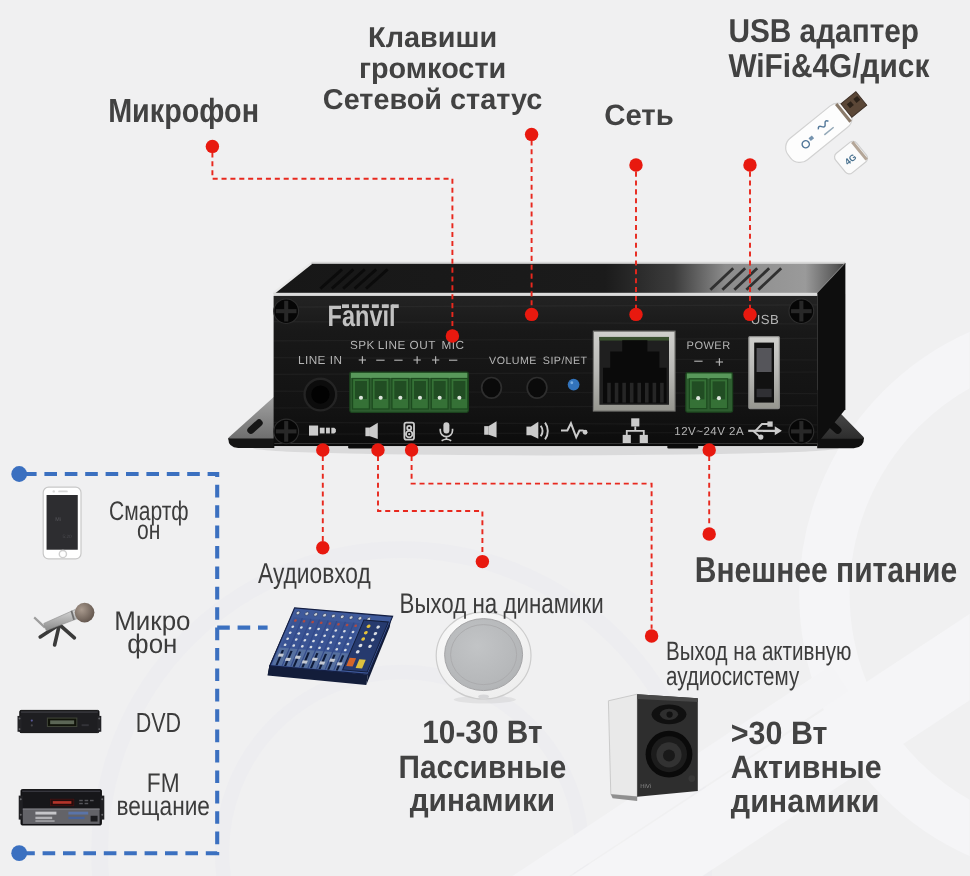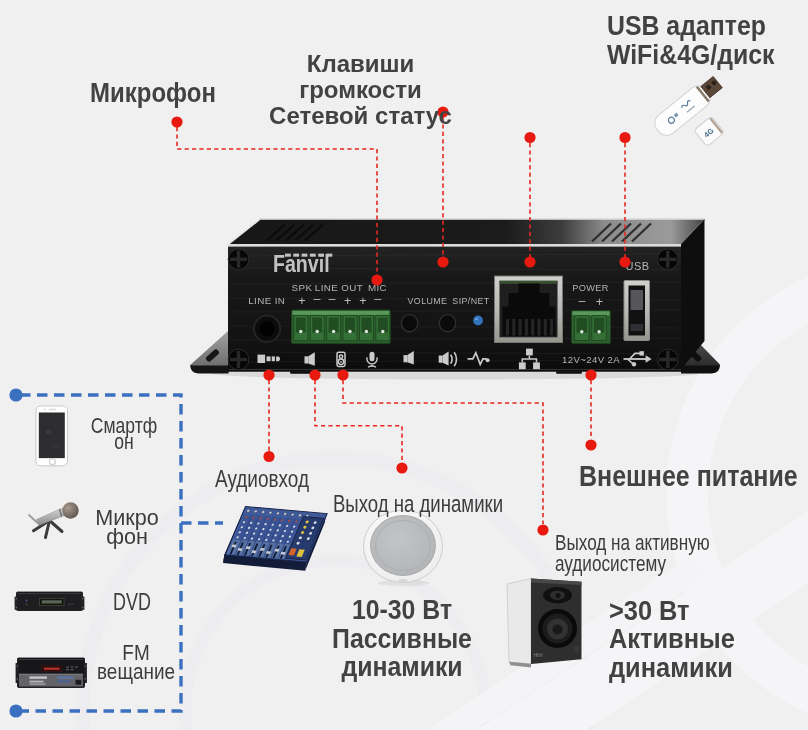--- a/index.html
+++ b/index.html
@@ -549,21 +549,22 @@
   </g>
   <g transform="translate(709,131.5) rotate(-39)">
     <rect x="-11" y="-10.5" width="22.5" height="21" rx="4" fill="#fbfbfb" stroke="#cfcfcf" stroke-width="1"></rect>
     <rect x="8" y="-9.5" width="2.6" height="19" fill="#b4a698"></rect>
     <text x="-6" y="3.5" font-size="7.5" fill="#47708e" font-weight="bold">4G</text>
   </g>
 </g>
 </svg>
 
 <div class="lb ctr" style="left:53px;top:79px;width:200px;font-size:28px;line-height:28px;transform:scaleX(0.856);">Микрофон</div>
-<div class="lb ctr" style="left:260px;top:18.5px;width:201px;font-size:24px;line-height:26px;margin-top:32px;">Клавиши<br>громкости<br>Сетевой статус</div>
+<div class="lb ctr" style="left:260px;top:18.5px;width:201px;font-size:24px;line-height:26px;">Клавиши<br>громкости<br>Сетевой статус</div>
+<div class="lb ctr" style="left:472px;top:84.8px;width:121px;font-size:24.5px;line-height:24.5px;">Сеть</div>
 <div class="lb" style="left:607px;top:10.6px;font-size:27.6px;line-height:29px;transform:scaleX(0.90);transform-origin:left top;">USB адаптер<br>WiFi&amp;4G/диск</div>
 <div class="lb" style="left:579px;top:461.3px;font-size:30px;line-height:30px;transform:scaleX(0.833);transform-origin:left top;">Внешнее питание</div>
 <div class="lr ctr" style="left:182px;top:466.9px;width:160px;font-size:24px;line-height:24px;transform:scaleX(0.79);">Аудиовход</div>
 <div class="lr ctr" style="left:308px;top:493px;width:220px;font-size:23.7px;line-height:23.7px;transform:scaleX(0.785);">Выход на динамики</div>
 <div class="lr" style="left:554.5px;top:532px;font-size:22px;line-height:21.4px;transform:scaleX(0.78);transform-origin:left top;">Выход на активную<br>аудиосистему</div>
 <div class="lr ctr" style="left:64px;top:418.3px;width:120px;font-size:22.5px;line-height:16px;transform:scaleX(0.78);">Смартф<br>он</div>
 <div class="lr ctr" style="left:67px;top:508px;width:120px;font-size:22.5px;line-height:19px;transform:scaleX(0.96);">Микро<br>фон</div>
 <div class="lr ctr" style="left:71.5px;top:590.5px;width:120px;font-size:23px;line-height:23px;transform:scaleX(0.78);">DVD</div>
 <div class="lr ctr" style="left:76px;top:642.5px;width:120px;font-size:22.5px;line-height:19.5px;transform:scaleX(0.84);">FM<br>вещание</div>
 <div class="lb ctr" style="left:302px;top:596.4px;width:200px;font-size:27px;line-height:28.2px;transform:scaleX(0.92);">10-30 Вт<br>Пассивные<br>динамики</div>

